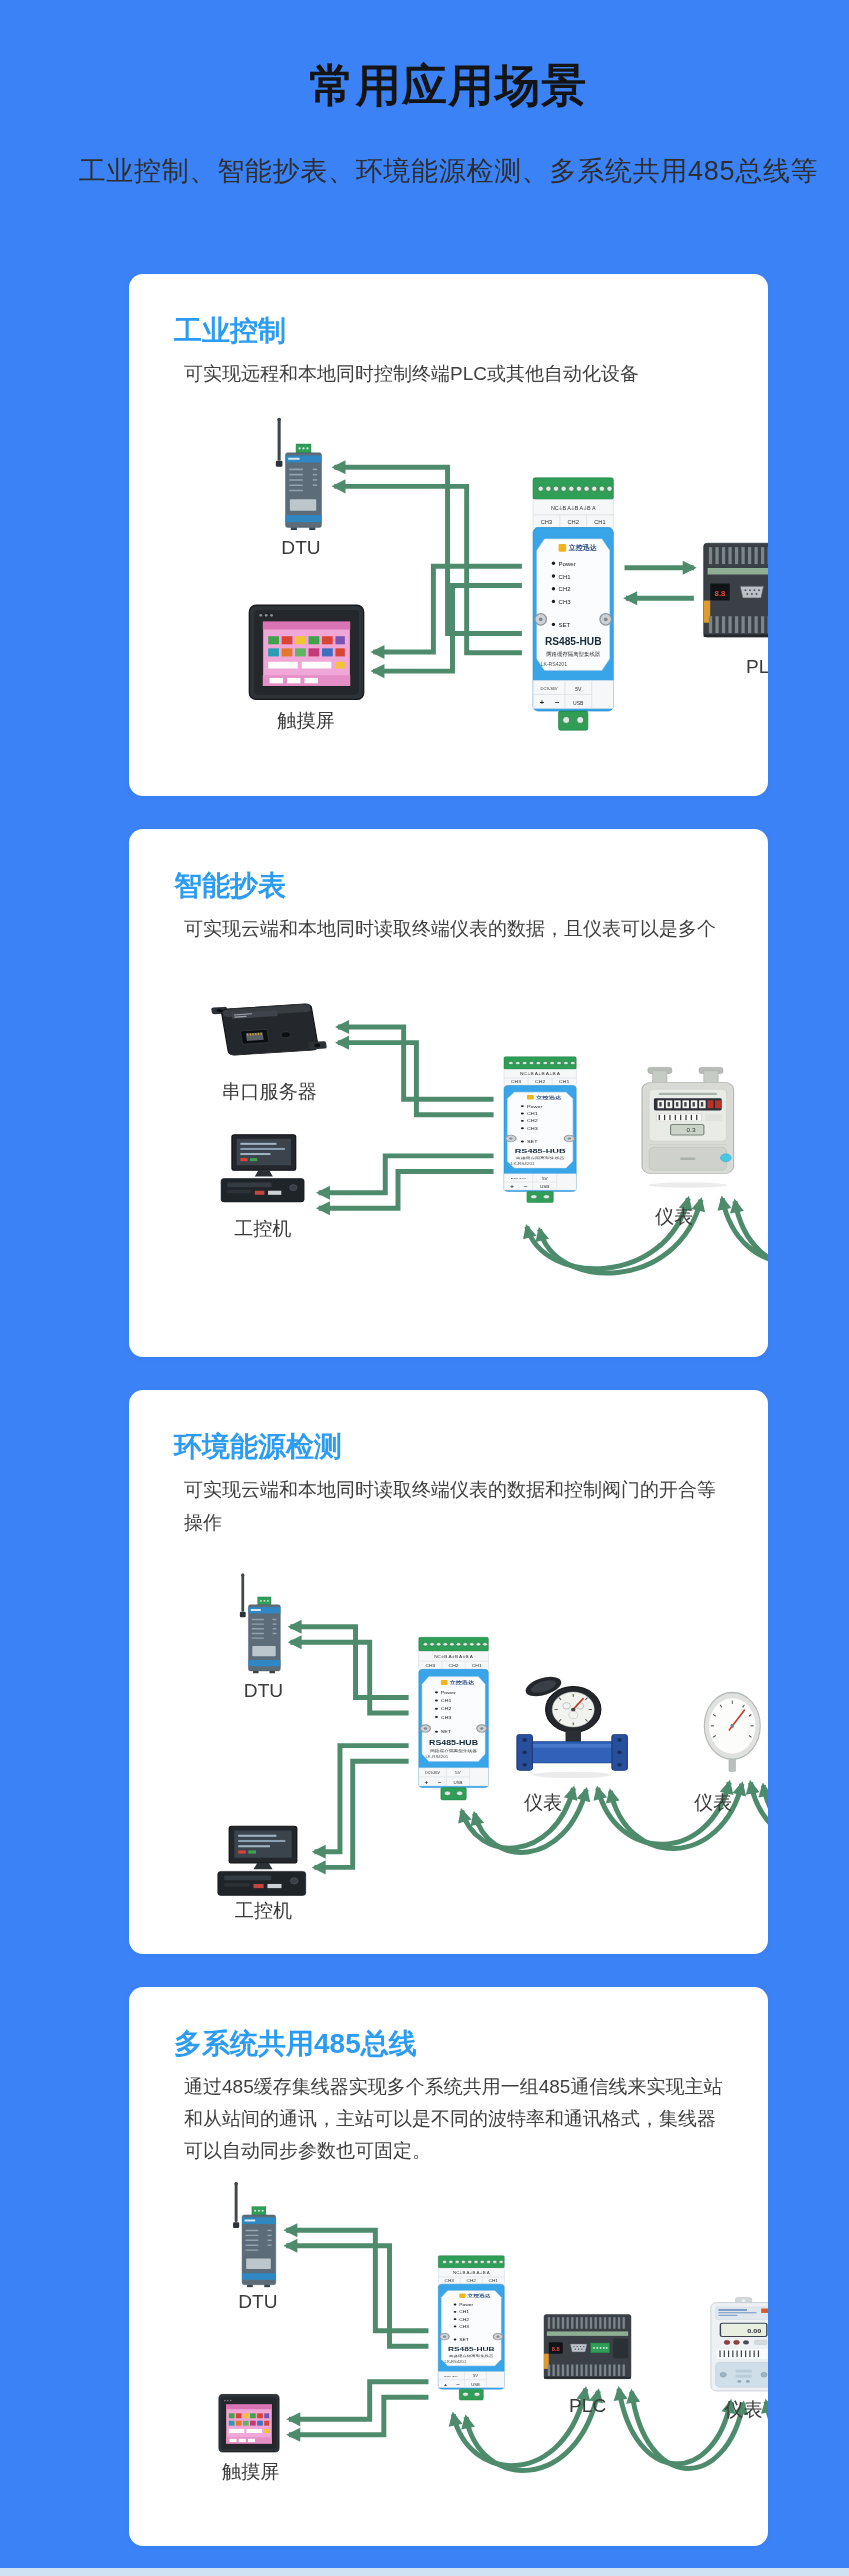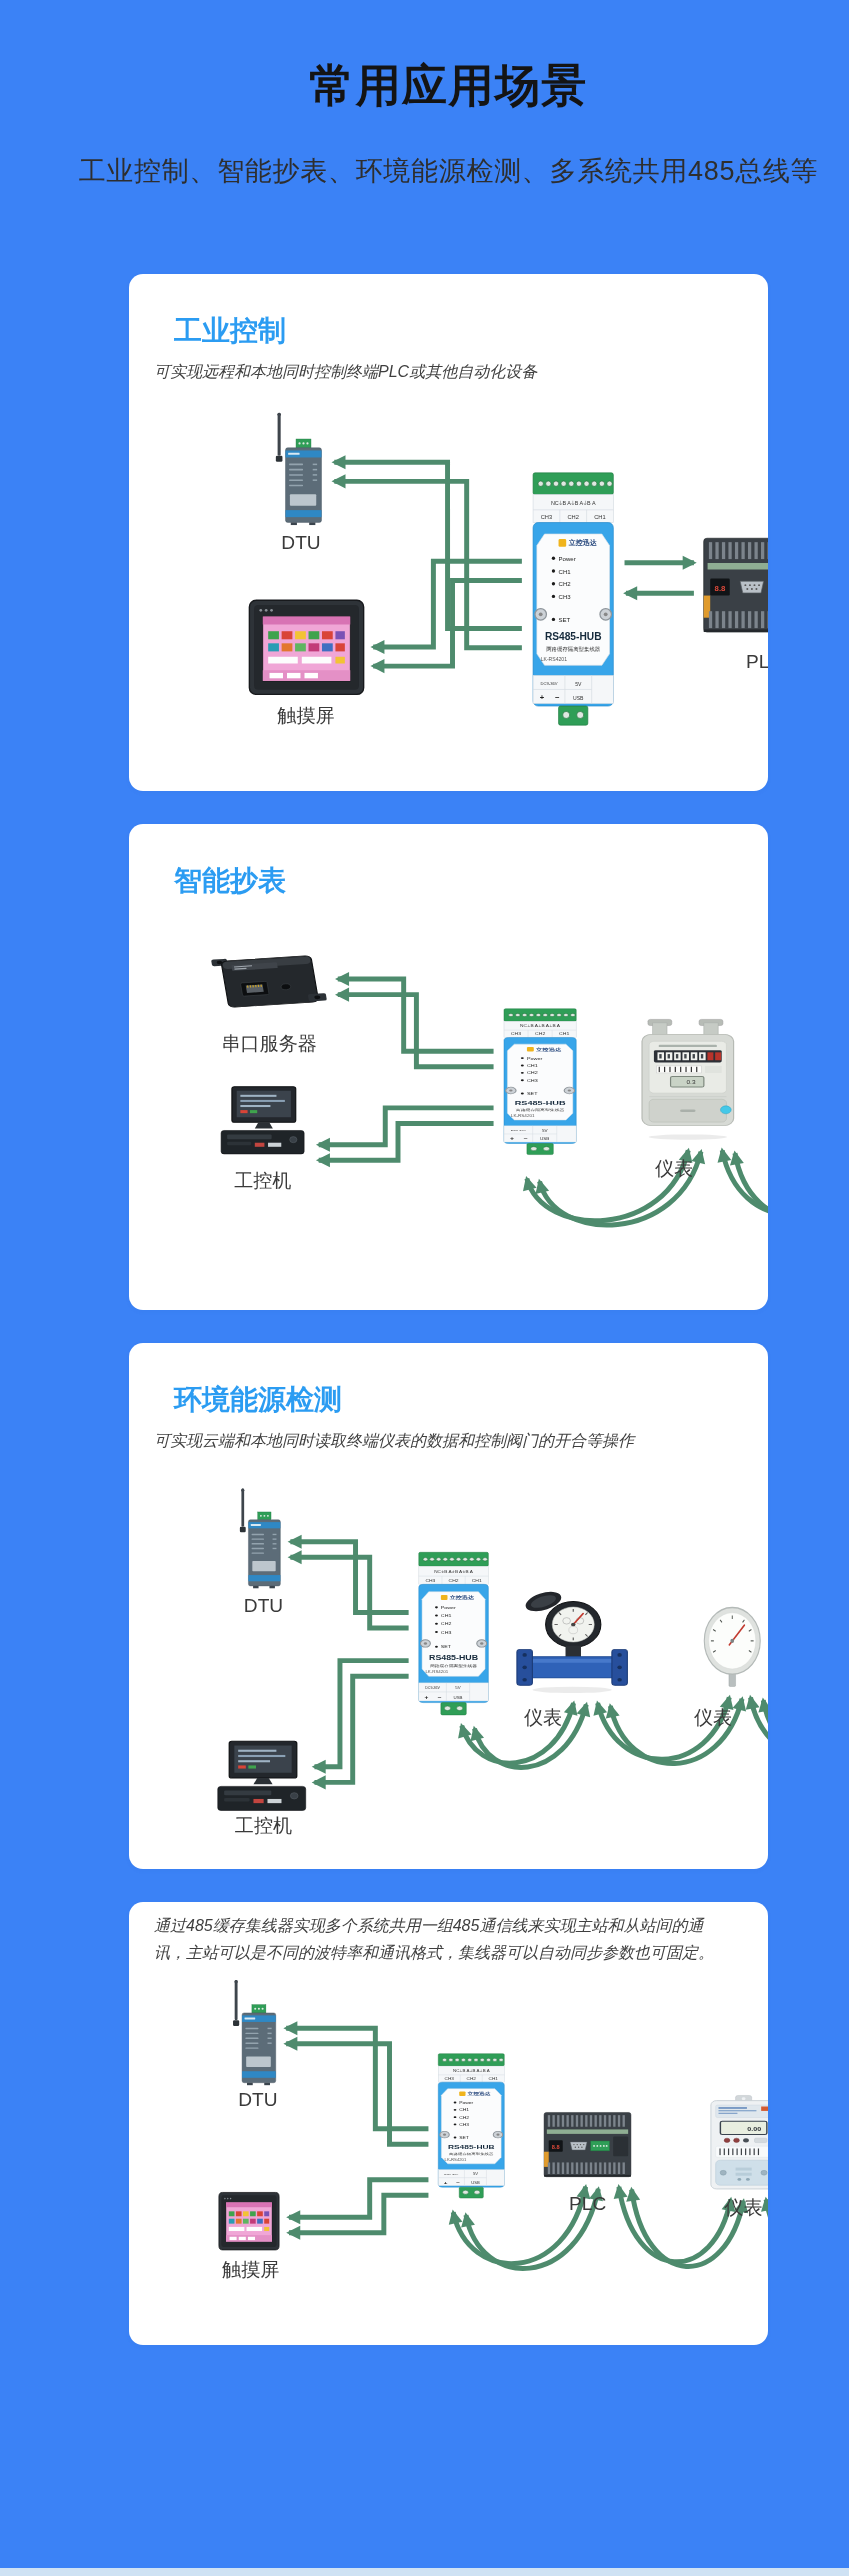--- a/index.html
+++ b/index.html
@@ -5,21 +5,21 @@
   html,body{margin:0;padding:0;}
   body{width:849px;background:#eaf2fb;font-family:"Liberation Sans","DejaVu Sans",sans-serif;}
   .page{position:relative;width:849px;height:2576px;overflow:hidden;background:#3b82f6;padding-left:24px;}
   .hero{text-align:center;padding-top:59px;}
   .hero h1{margin:0;font-size:45px;line-height:1.2;font-weight:700;color:#141414;letter-spacing:1.4px;}
   .hero p{margin:40px 0 0 0;font-size:27px;color:#2e2e2e;letter-spacing:0.7px;}
   .card{width:639px;margin:33px auto 0;background:#fff;border-radius:14px;
         box-shadow:0 1.4px 4.2px rgba(40,90,160,0.05);overflow:hidden;}
   .card.first{margin-top:85px;}
   .card h2{margin:40px 0 0 45px;font-size:28px;line-height:34px;font-weight:700;color:#2b9cf2;}
-  .card .desc{margin:10px 45px 0 25px;font-size:16px;line-height:1.7;color:#3f3f3f;font-style:italic;}
+  .card .desc{margin:10px 45px 0 55px;font-size:19px;line-height:1.7;color:#3f3f3f;}
   svg.diagram{display:block;width:807px;height:auto;}
   .d1{margin-top:10px;margin-bottom:28px;}
   .d2{margin-top:40px;margin-bottom:53px;}
   .d3{margin-top:24px;margin-bottom:30px;}
   .d4{margin-top:7px;margin-bottom:17.7px;}
   .pipe{fill:none;stroke:#4e8b6d;stroke-width:7;}
   .dlabel{font-size:27px;fill:#3a3a3a;}
   svg text{font-family:"Liberation Sans","DejaVu Sans",sans-serif;}
   .bottom-bar{position:absolute;left:0;bottom:0;width:849px;height:8.5px;background:#cfe2f4;}
   .defs-holder{position:absolute;width:0;height:0;overflow:hidden;}
@@ -444,20 +444,21 @@
       <use href="#g-touchscreen" transform="translate(170,290) scale(0.95)"></use>
       <text class="dlabel" x="250" y="462" text-anchor="middle">触摸屏</text>
       <use href="#g-hub" transform="translate(560,110) scale(0.9)"></use>
       <use href="#g-plc" transform="translate(810,195) scale(0.92)"></use>
       <text class="dlabel" x="898" y="385" text-anchor="middle">PLC</text>
     </svg>
   </section>
 
   <section class="card">
     <h2>智能抄表</h2>
+    <p class="desc">可实现云端和本地同时读取终端仪表的数据，且仪表可以是多个</p>
     <svg class="diagram d2" viewBox="0 0 1140 450">
       <g>
         <path class="pipe" d="M515 160 H388 V58 H295" marker-end="url(#arr)"></path>
         <path class="pipe" d="M515 182 H406 V80 H295" marker-end="url(#arr)"></path>
         <path class="pipe" d="M515 240 H362 V292 H268" marker-end="url(#arr)"></path>
         <path class="pipe" d="M515 262 H380 V314 H268" marker-end="url(#arr)"></path>
         <path class="pipe" d="M562 340 C585 425, 760 425, 790 300" marker-start="url(#arr)" marker-end="url(#arr)"></path>
         <path class="pipe" d="M580 344 C602 432, 776 432, 808 302" marker-start="url(#arr)" marker-end="url(#arr)"></path>
         <path class="pipe" d="M838 300 C862 420, 1000 420, 1030 300" marker-start="url(#arr)" marker-end="url(#arr)"></path>
         <path class="pipe" d="M856 304 C878 428, 1016 428, 1048 302" marker-start="url(#arr)" marker-end="url(#arr)"></path>
@@ -498,20 +499,21 @@
       <use href="#g-watermeter" transform="translate(548,155) scale(0.78,0.65)"></use>
       <text class="dlabel" x="585" y="348" text-anchor="middle">仪表</text>
       <use href="#g-gauge" transform="translate(808,178) scale(0.52,0.62)"></use>
       <text class="dlabel" x="825" y="348" text-anchor="middle">仪表</text>
       <use href="#g-valve" transform="translate(1002,138) scale(0.68,0.62)"></use>
       <text class="dlabel" x="1060" y="350" text-anchor="middle">阀门</text>
     </svg>
   </section>
 
   <section class="card">
+    <h2>多系统共用485总线</h2>
     <p class="desc">通过485缓存集线器实现多个系统共用一组485通信线来实现主站和从站间的通讯，主站可以是不同的波特率和通讯格式，集线器可以自动同步参数也可固定。</p>
     <svg class="diagram d4" viewBox="0 0 1140 500">
       <g>
         <path class="pipe" d="M423 220 H348 V78 H222" marker-end="url(#arr)"></path>
         <path class="pipe" d="M423 242 H368 V100 H222" marker-end="url(#arr)"></path>
         <path class="pipe" d="M423 292 H340 V345 H226" marker-end="url(#arr)"></path>
         <path class="pipe" d="M423 314 H360 V367 H226" marker-end="url(#arr)"></path>
         <path class="pipe" d="M458 338 C480 440, 618 440, 645 302" marker-start="url(#arr)" marker-end="url(#arr)"></path>
         <path class="pipe" d="M476 342 C496 448, 634 448, 663 305" marker-start="url(#arr)" marker-end="url(#arr)"></path>
         <path class="pipe" d="M692 302 C714 440, 826 440, 850 320" marker-start="url(#arr)" marker-end="url(#arr)"></path>

